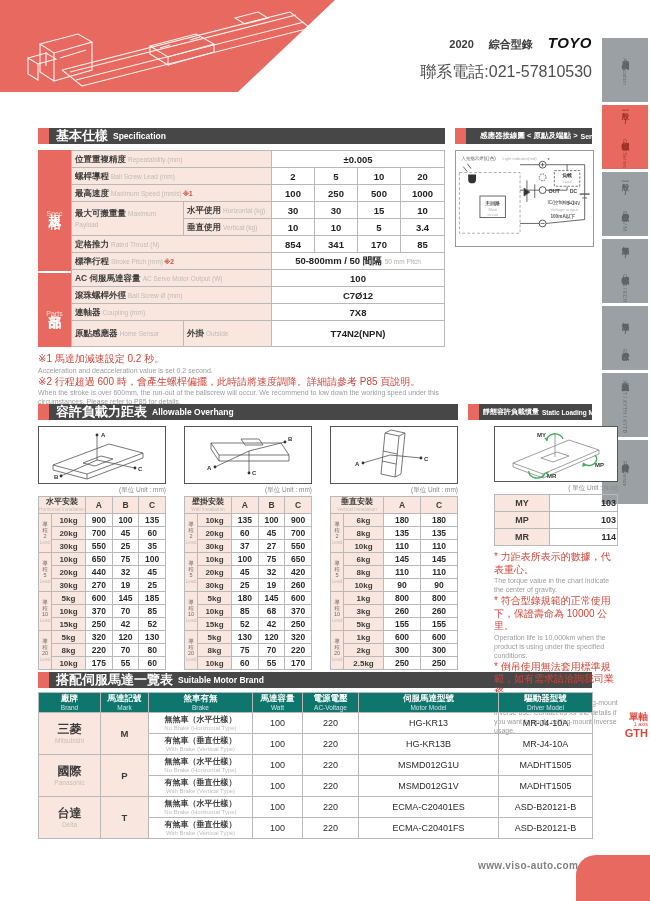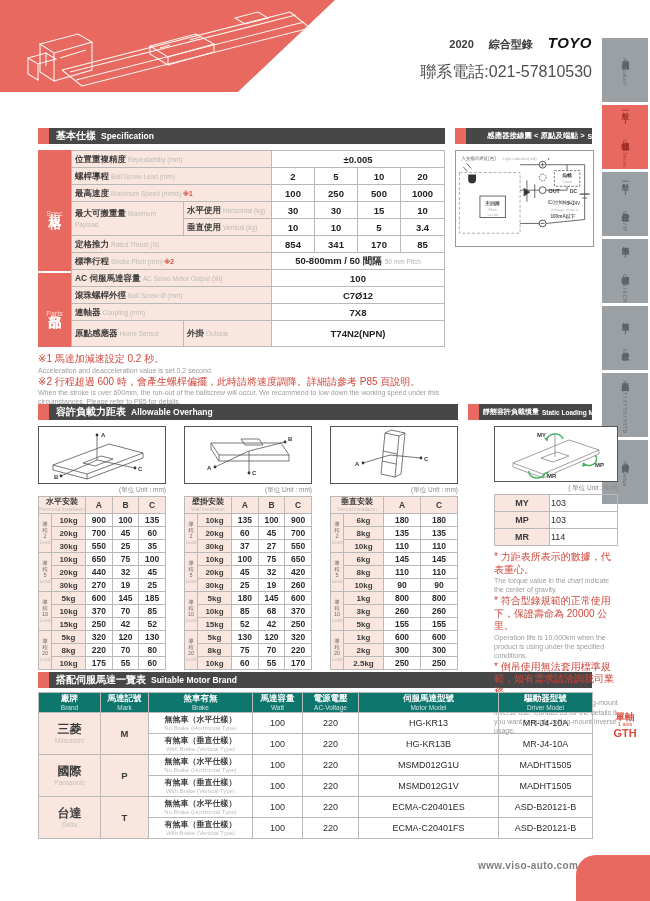--- a/index.html
+++ b/index.html
@@ -23,21 +23,21 @@
   .tab .en{font-size:5.5px;color:#6a6f73;letter-spacing:0}
   .tab.active{background:#e8695f}
   .tab.active .zh{color:#9e2f26}
   .tab.active .en{color:#a84138}
 
   
   .secbar{display:flex;height:16px}
   .secbar .sq{width:11px;background:#e8695f}
   .secbar .bar{flex:1;background:#474747;color:#fff;display:flex;align-items:center;
                gap:5px;padding-left:7px;white-space:nowrap;overflow:hidden}
-  .secbar .bzh{font-size:10px;font-weight:bold}
+  .secbar .bzh{font-size:13px;font-weight:bold}
   .secbar .ben{font-size:8.5px;font-weight:bold}
   #spec-bar{left:38px;top:128px;width:407px}
   #sensor-bar{left:455px;top:128px;width:137px}
   #overhang-bar{left:38px;top:404px;width:420px}
   #static-bar{left:468px;top:404px;width:124px}
   #motor-bar{left:38px;top:672px;width:554px}
 
   
   #spec-wrap{left:38px;top:150px;width:407px;display:flex;align-items:stretch}
   #spec-bands{width:34px;display:flex;flex-direction:column;gap:2px;margin-right:0}
@@ -83,21 +83,21 @@
   .ov-lead div{display:block}
   .ov-kg{background:#f9e7df;font-weight:bold;font-size:8px;color:#3b3b3b;text-align:center}
   .ov-val{font-size:8.5px;font-weight:600;color:#2b2b2b;text-align:center;background:#fff}
 
   
   #static-wrap{left:494px;top:426px;width:124px}
   .st-diagram{height:54px;border:1px solid #555;background:#fff}
   .st-table{width:100%;border-collapse:collapse;margin-top:1px}
   .st-table td{border:1px solid #b9b9b9;height:14px}
   .st-key{background:#f9e7df;font-weight:bold;font-size:9px;width:52px;text-align:center;color:#3b3b3b}
-  .st-val{font-size:9px;text-align:left;font-weight:400;color:#2b2b2b}
+  .st-val{font-size:9px;text-align:right;font-weight:700;color:#2b2b2b}
   #static-notes{margin-top:5px}
 
   
   #motor-table{left:38px;top:692px;width:554px;border-collapse:collapse;table-layout:fixed}
   #motor-table th,#motor-table td{border:1px solid #b9b9b9;padding:0}
   #motor-table thead tr{height:20px}
   #motor-table tbody tr{height:21px}
   #motor-table th{background:#0f766e}
   .h-zh{display:block;font-size:8.5px;font-weight:bold;color:#fff;line-height:1.15}
   .h-en{display:block;font-size:6.5px;color:rgba(255,255,255,.8);font-weight:normal;line-height:1.1}
@@ -105,21 +105,21 @@
   .m-brand .zh{display:block;font-size:12px;font-weight:bold;color:#3b3b3b;line-height:1.1}
   .m-brand .en{display:block;font-size:6.5px;color:#c4beba;line-height:1.1}
   .m-mark{background:#f9e7df;font-size:9.5px;font-weight:bold;text-align:center;color:#3b3b3b}
   .m-brake{text-align:center}
   .m-brake .zh{display:block;font-size:8px;font-weight:bold;color:#3b3b3b;line-height:1.2}
   .m-brake .en{display:block;font-size:6px;color:#bdbdbd;line-height:1.1}
   .m-val{font-size:9px;text-align:center;color:#2b2b2b}
 
   
   #gth-nav{right:2px;top:712px;width:46px}
-  #gth-nav .series{text-align:center;margin-bottom:8px;line-height:1.05}
+  #gth-nav .series{text-align:right;margin-bottom:8px;line-height:1.05}
   .s-zh{display:block;font-size:9.5px;font-weight:bold;color:#d9483b}
   .s-en{display:block;font-size:5.5px;color:#d9483b}
   .s-code{display:block;font-size:11px;font-weight:bold;color:#d9483b}
   .gth-item{height:14px;background:#9ba0a4;color:#fff;font-size:8px;font-weight:bold;
             line-height:14px;padding-left:4px;margin-bottom:2px;cursor:pointer}
   .gth-item.active{background:#e8695f}
   #website{left:478px;top:860px;font-size:10px;font-weight:bold;color:#808080;letter-spacing:.4px}
   #blob{right:0;bottom:0;width:74px;height:46px;background:#e8695f;border-top-left-radius:20px}
 
   svg text{font-family:"Liberation Sans","DejaVu Sans",sans-serif}
@@ -193,21 +193,21 @@
 
 <div id="spec-bar" class="abs secbar">
   <div class="sq"></div>
   <div class="bar">
       <span class="bzh">基本仕樣</span>
   <span class="ben">Specification</span>
     </div>
 </div>
 <div id="sensor-bar" class="abs secbar">
   <div class="sq"></div>
-  <div class="bar" style="gap:3px;padding-left:21px">
+  <div class="bar" style="gap:3px;padding-left:14px">
       <span class="bzh" style="font-size:7.5px">感應器接線圖 &lt; 原點及端點 &gt;</span>
   <span class="ben" style="font-size:7px">Sensor Layout</span>
     </div>
 </div>
 <div id="overhang-bar" class="abs secbar">
   <div class="sq"></div>
   <div class="bar">
       <span class="bzh">容許負載力距表</span>
   <span class="ben">Allowable Overhang</span>
     </div>
@@ -814,21 +814,21 @@
         </tr>
         <tr>
           <td class="st-key">MR</td>
           <td class="st-val">114</td>
         </tr>
       </tbody>
   </table>
   <div id="static-notes">
       <p class="note-red">* 力距表所表示的數據，代表重心。</p>
       <p class="note-gray">The torque value in the chart indicate the center of gravity.</p>
-      <p class="note-red">* 符合型錄規範的正常使用下，保證壽命為 20000 公里。</p>
+      <p class="note-red">* 符合型錄規範的正常使用下，保證壽命為 10000 公里。</p>
       <p class="note-gray">Operation life is 10,000km when the product is using under the specified conditions.</p>
       <p class="note-red">* 倒吊使用無法套用標準規範，如有需求請洽詢我司業務。</p>
       <p class="note-gray">Data information is not for ceiling-mount inverse use. Contact us for the details if you want to apply ceiling-mount inverse usage.</p>
     </div>
 </div>
 
 <table id="motor-table" class="abs">
   <colgroup>
       <col style="width:62px">
       <col style="width:48px">

